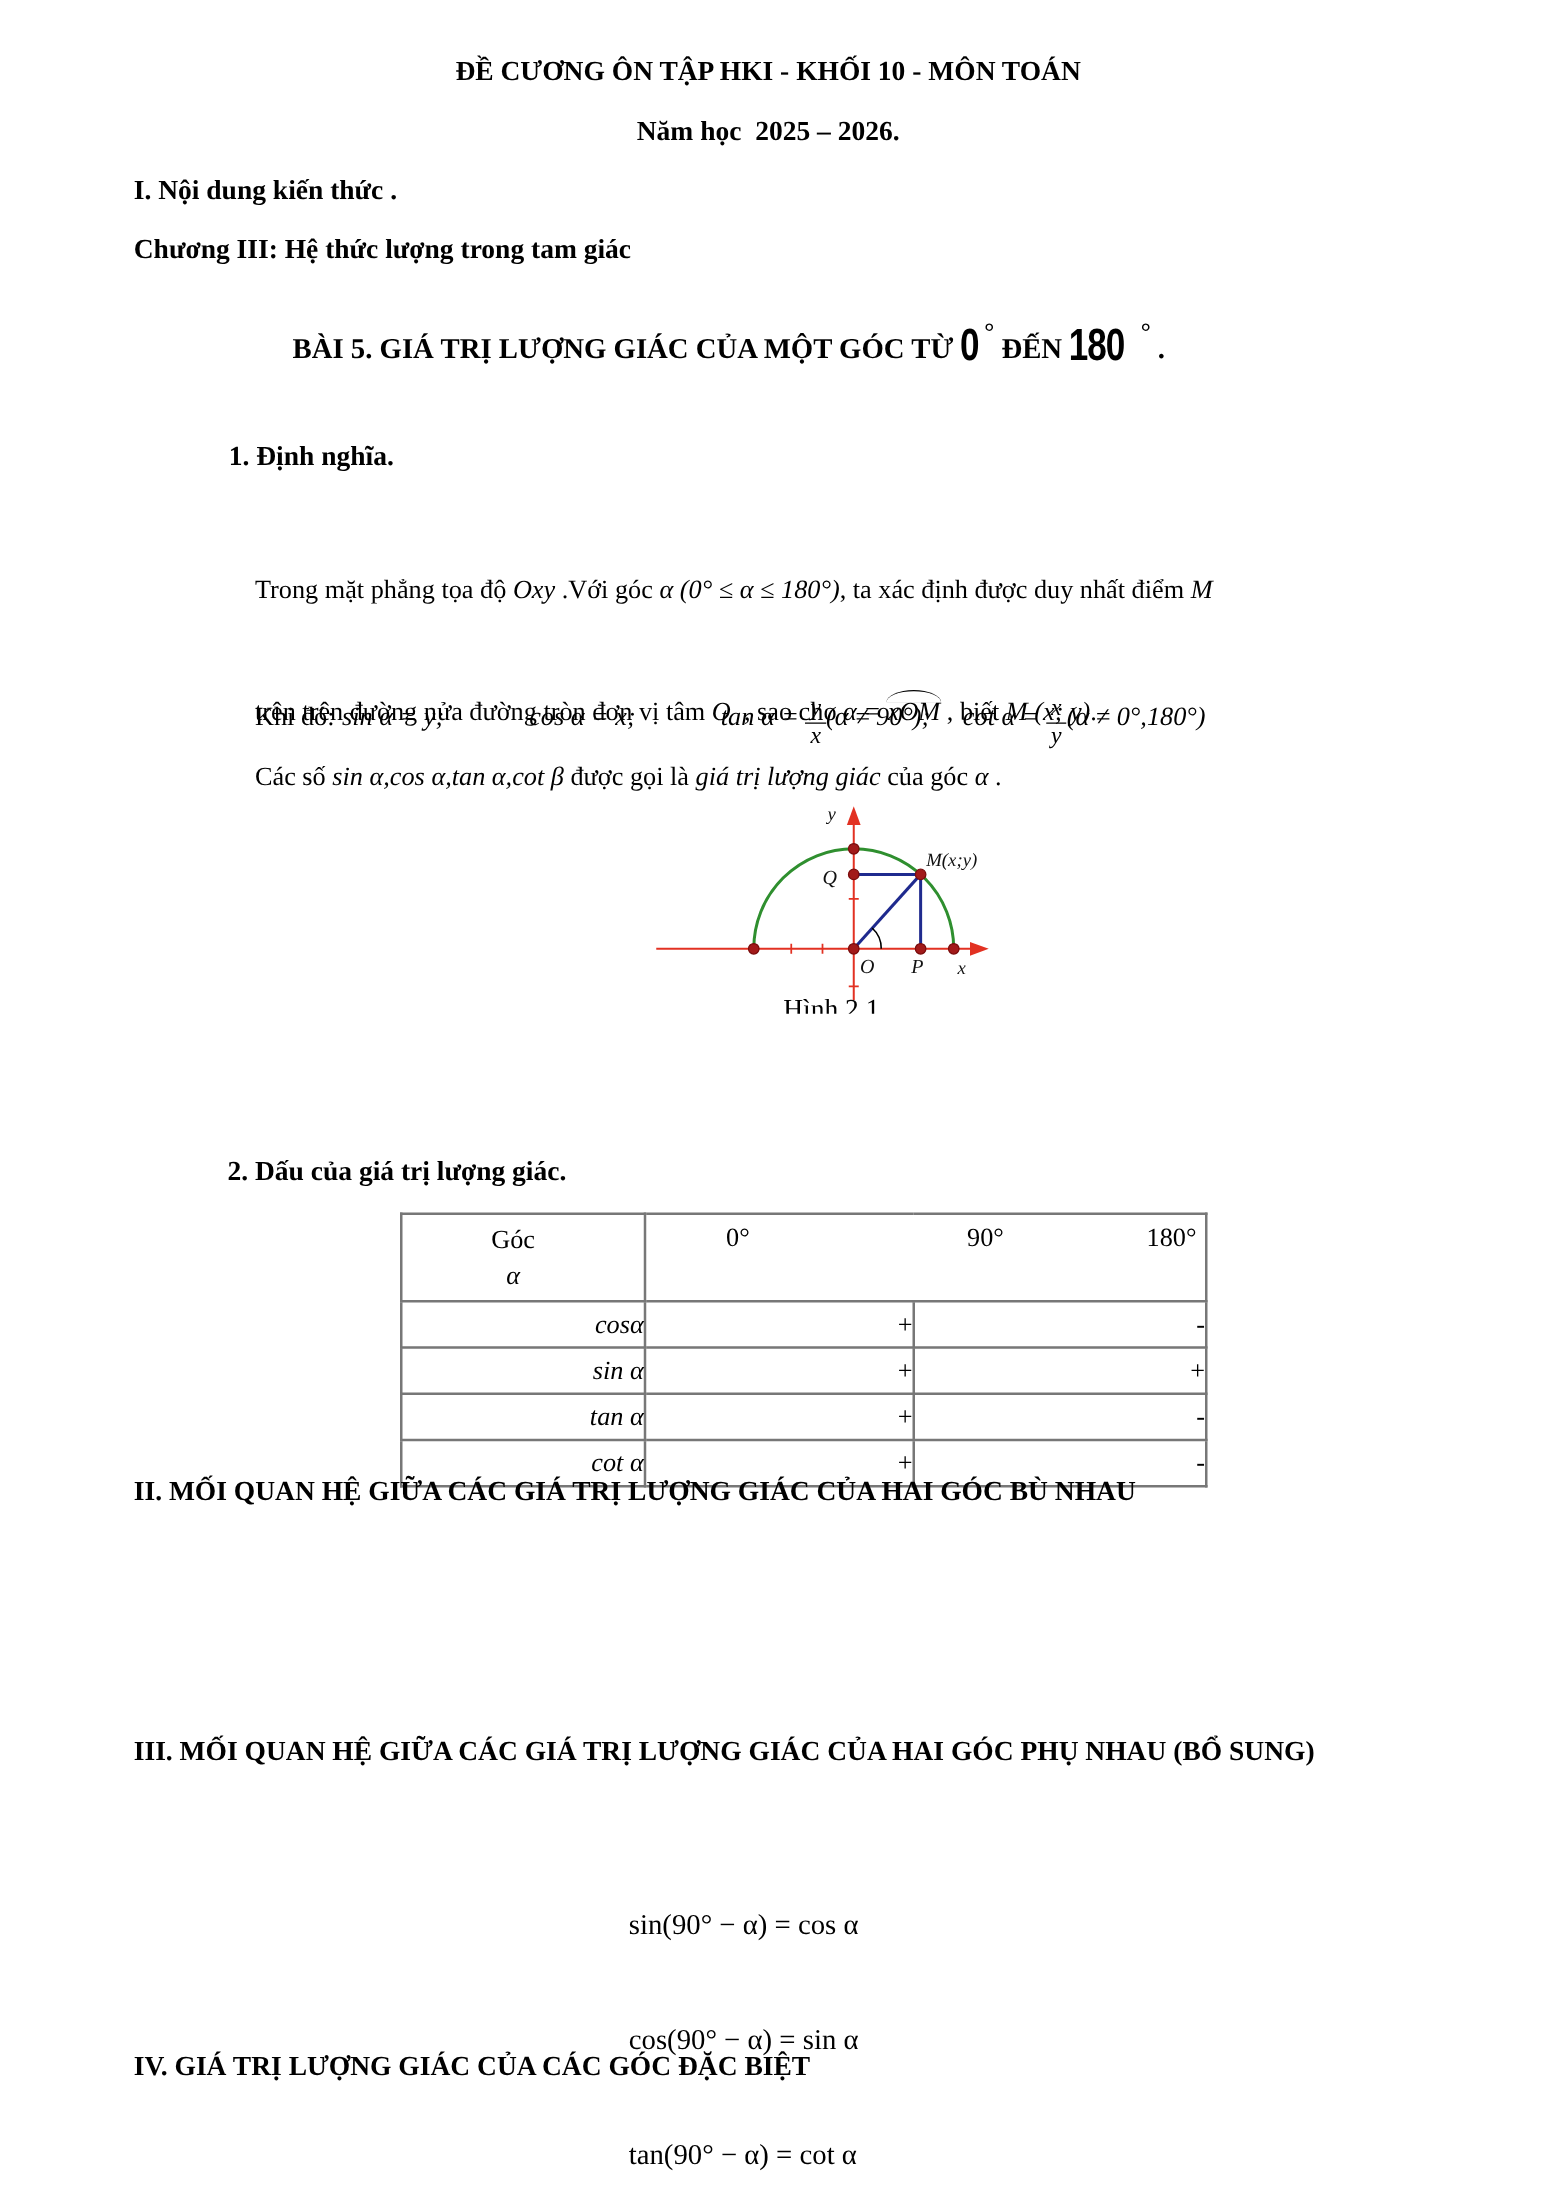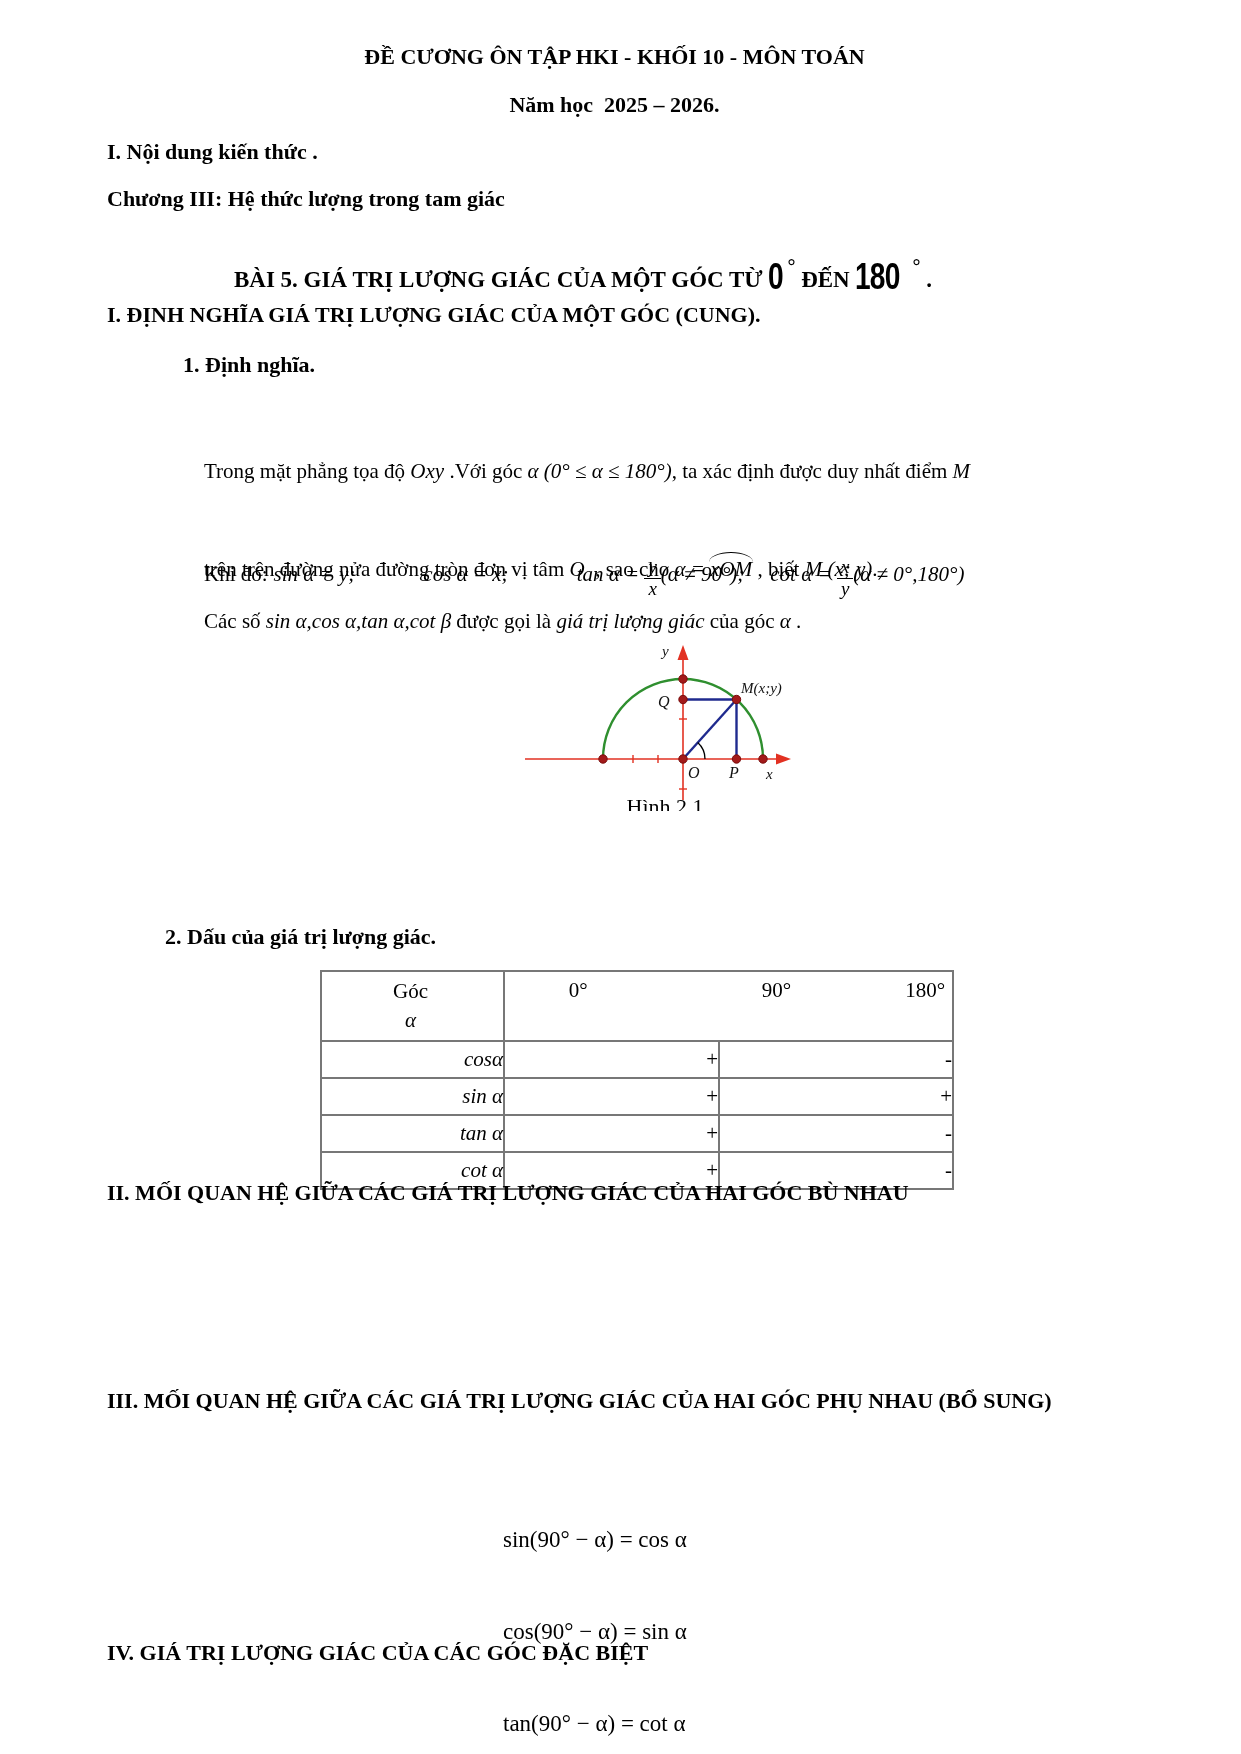--- a/index.html
+++ b/index.html
@@ -48,21 +48,20 @@
   <div class="abs ctr heading keepspace" style="top:44px;">ĐỀ CƯƠNG ÔN TẬP HKI - KHỐI 10 - MÔN TOÁN</div>
   <div class="abs ctr sub keepspace" style="top:92px;font-size:22px;">Năm học  2025 – 2026.</div>
 
   <div class="abs b keepspace" style="top:139px;left:107px;font-size:22px;">I. Nội dung kiến thức .</div>
   <div class="abs b keepspace" style="top:186px;left:107px;font-size:22px;">Chương III: Hệ thức lượng trong tam giác</div>
 
   <div class="abs b lesson-title keepspace" style="top:228px;left:0;right:98px;text-align:center;">
     <span>BÀI 5. GIÁ TRỊ LƯỢNG GIÁC CỦA MỘT GÓC TỪ </span><span class="bignum">0</span><span class="bigdeg">°</span><span> ĐẾN </span><span class="bignum">180</span><span class="bigdeg">°</span><span> .</span>
   </div>
 
-  <div class="abs heading keepspace" style="top:302px;left:107px;">I. ĐỊNH NGHĨA GIÁ TRỊ LƯỢNG GIÁC CỦA MỘT GÓC (CUNG).</div>
   <div class="abs sub keepspace" style="top:352px;left:183px;font-size:22px;">1. Định nghĩa.</div>
 
   <div class="abs keepspace" style="top:398px;left:183px;width:960px;line-height:49px;">
     <span>Trong mặt phẳng tọa độ </span><span class="math">Oxy</span><span> .Với góc </span><span class="math">α</span><span class="math"> (0° ≤ α ≤ 180°)</span><span>, ta xác định được duy nhất điểm </span><span class="math">M</span><br>
     <span>trên trên đường nửa đường tròn đơn vị tâm </span><span class="math">O</span><span>  , sao cho </span><span class="math">α = </span><span class="overarc">xOM</span><span> , biết </span><span class="math">M (x; y)</span><span>.</span>
   </div>
 
   <div class="abs keepspace" style="top:532px;left:183px;width:980px;">
     <span>Khi đó:</span><span class="math" style="margin-left:6px;">sin α = y;</span><span class="math khido-item">cos α = x;</span><span class="math khido-item">tan α = </span><span class="frac"><span class="num">y</span><span class="den">x</span></span><span class="math">(α ≠ 90°);</span><span class="math" style="margin-left:26px;">cot α = </span><span class="frac"><span class="num">x</span><span class="den">y</span></span><span class="math">(α ≠ 0°,180°)</span>
   </div>
@@ -104,27 +103,27 @@
       <text x="256" y="141" font-size="15" font-style="italic" fill="#111">x</text>
       <text x="231" y="55" font-size="15" font-style="italic" fill="#111">M(x;y)</text>
       <text x="148" y="69" font-size="16" font-style="italic" fill="#111">Q</text>
       <text x="178" y="140" font-size="16" font-style="italic" fill="#111">O</text>
       <text x="219" y="140" font-size="16" font-style="italic" fill="#111">P</text>
     </svg>
   </div>
   <div class="abs caption-clip" style="top:794px;left:520px;width:290px;">Hình 2.1</div>
 
 
-  <div class="abs sub keepspace" style="top:924px;left:165px;font-size:22px;">2. Dấu của giá trị lượng giác.</div>
+  <div class="abs sub keepspace" style="top:924px;left:182px;font-size:22px;">2. Dấu của giá trị lượng giác.</div>
 
   <div class="abs" style="top:970px;left:320px;">
     <table class="sign">
       <tbody>
           <tr>
-        <td class="lbl hdr1" style="text-align:center;padding-right:4px;">
+        <td class="lbl hdr1" style="text-align:center;padding-right:16px;">
           <div>Góc</div>
           <div class="math">α</div>
         </td>
         <td class="hdrA" colspan="2">
           <span class="angle-lab a0">0°</span>
           <span class="angle-lab a90">90°</span>
           <span class="angle-lab a180">180°</span>
         </td>
       </tr>
       <tr>

